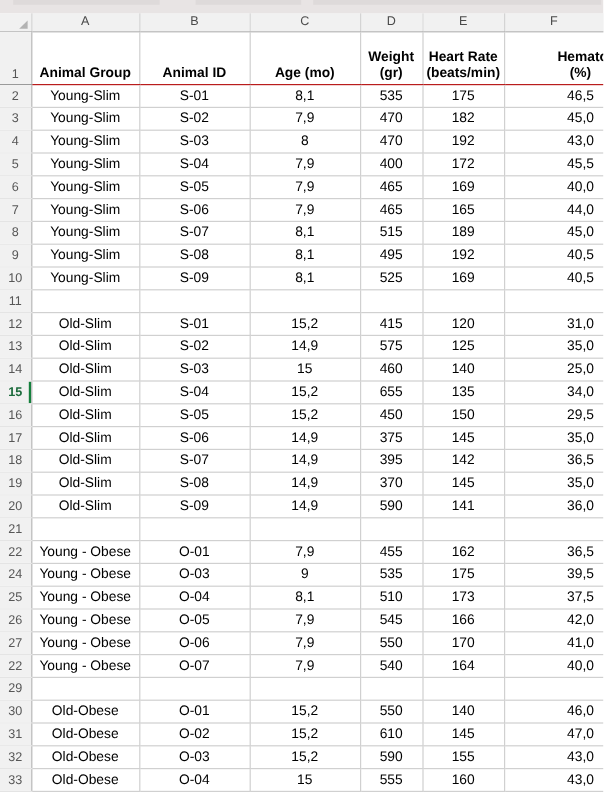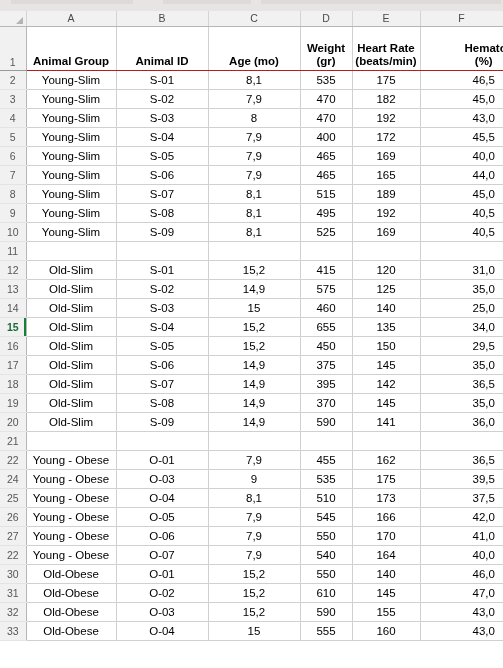--- a/index.html
+++ b/index.html
@@ -420,20 +420,29 @@
         </tr>
         <tr>
           <td class="rowhead">22</td>
           <td class="cell">Young - Obese</td>
           <td class="cell">O-07</td>
           <td class="cell">7,9</td>
           <td class="cell">540</td>
           <td class="cell">164</td>
           <td class="cell last-col">40,0</td>
         </tr>
+        <tr class="blank">
+          <td class="rowhead">29</td>
+          <td class="cell"></td>
+          <td class="cell"></td>
+          <td class="cell"></td>
+          <td class="cell"></td>
+          <td class="cell"></td>
+          <td class="cell last-col"></td>
+        </tr>
         <tr>
           <td class="rowhead">30</td>
           <td class="cell">Old-Obese</td>
           <td class="cell">O-01</td>
           <td class="cell">15,2</td>
           <td class="cell">550</td>
           <td class="cell">140</td>
           <td class="cell last-col">46,0</td>
         </tr>
         <tr>

